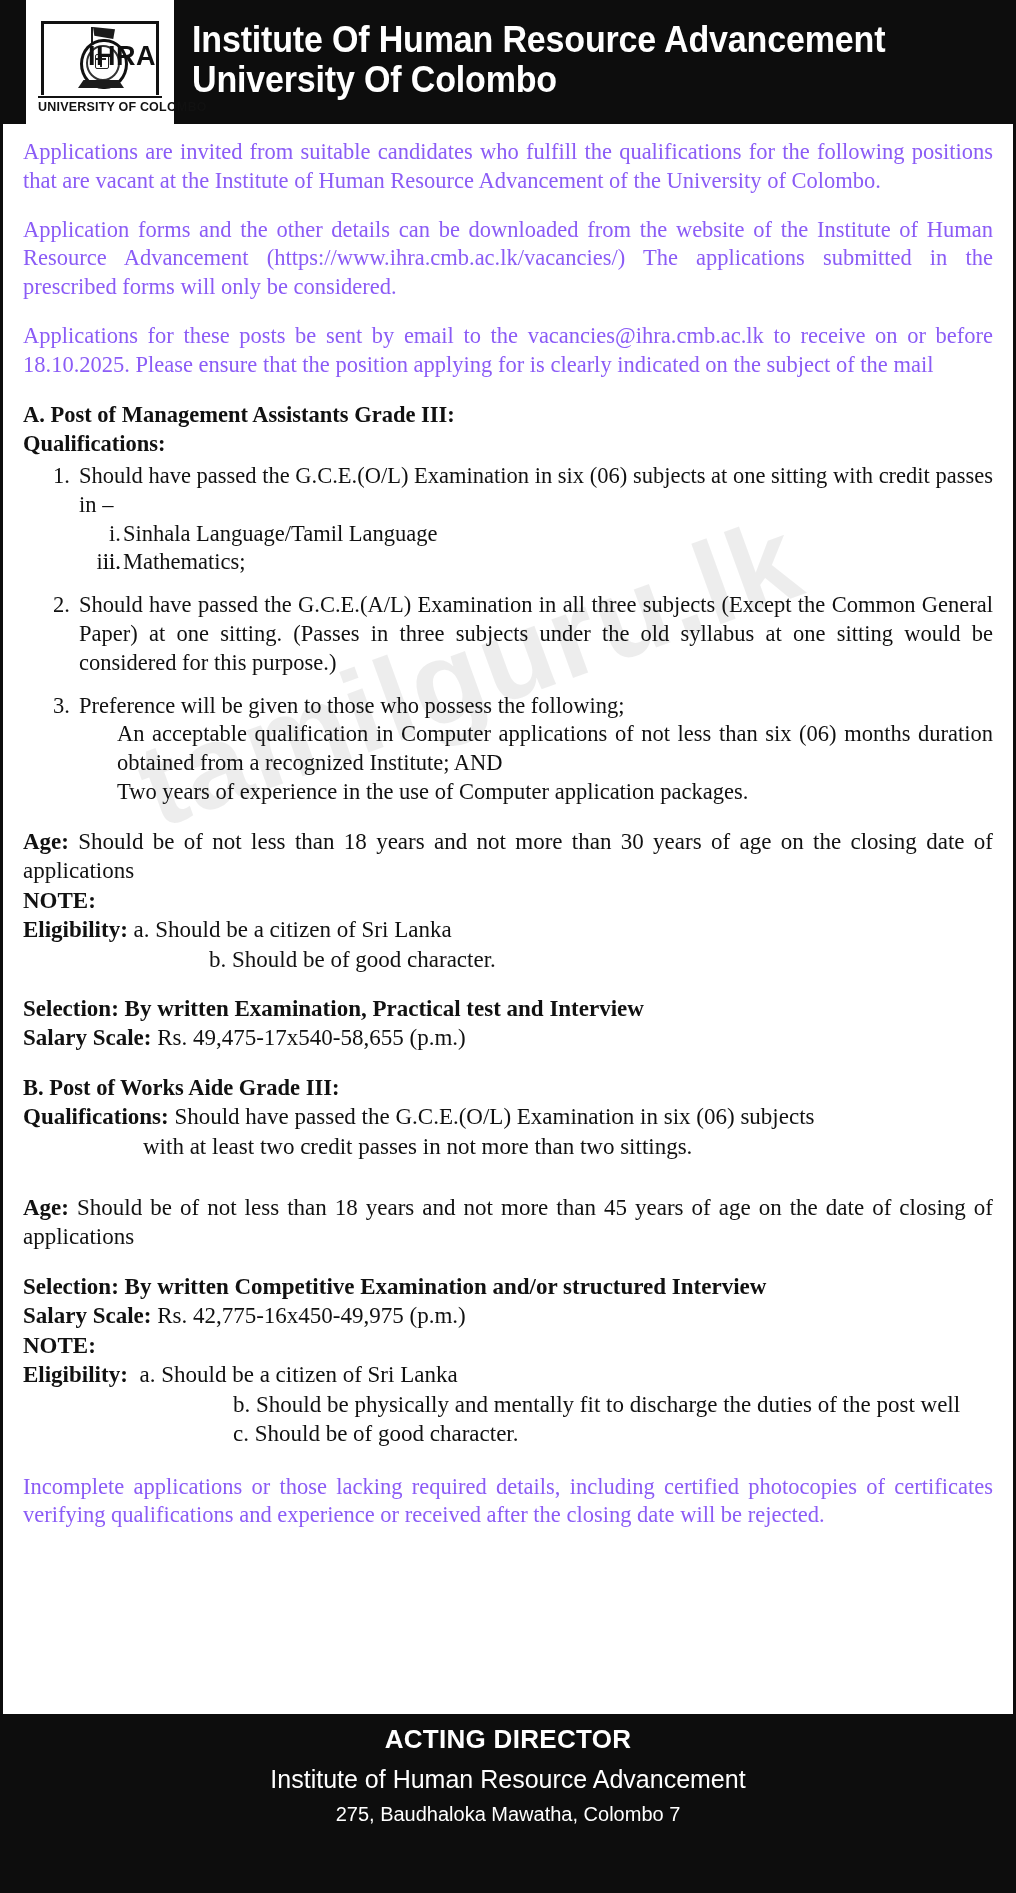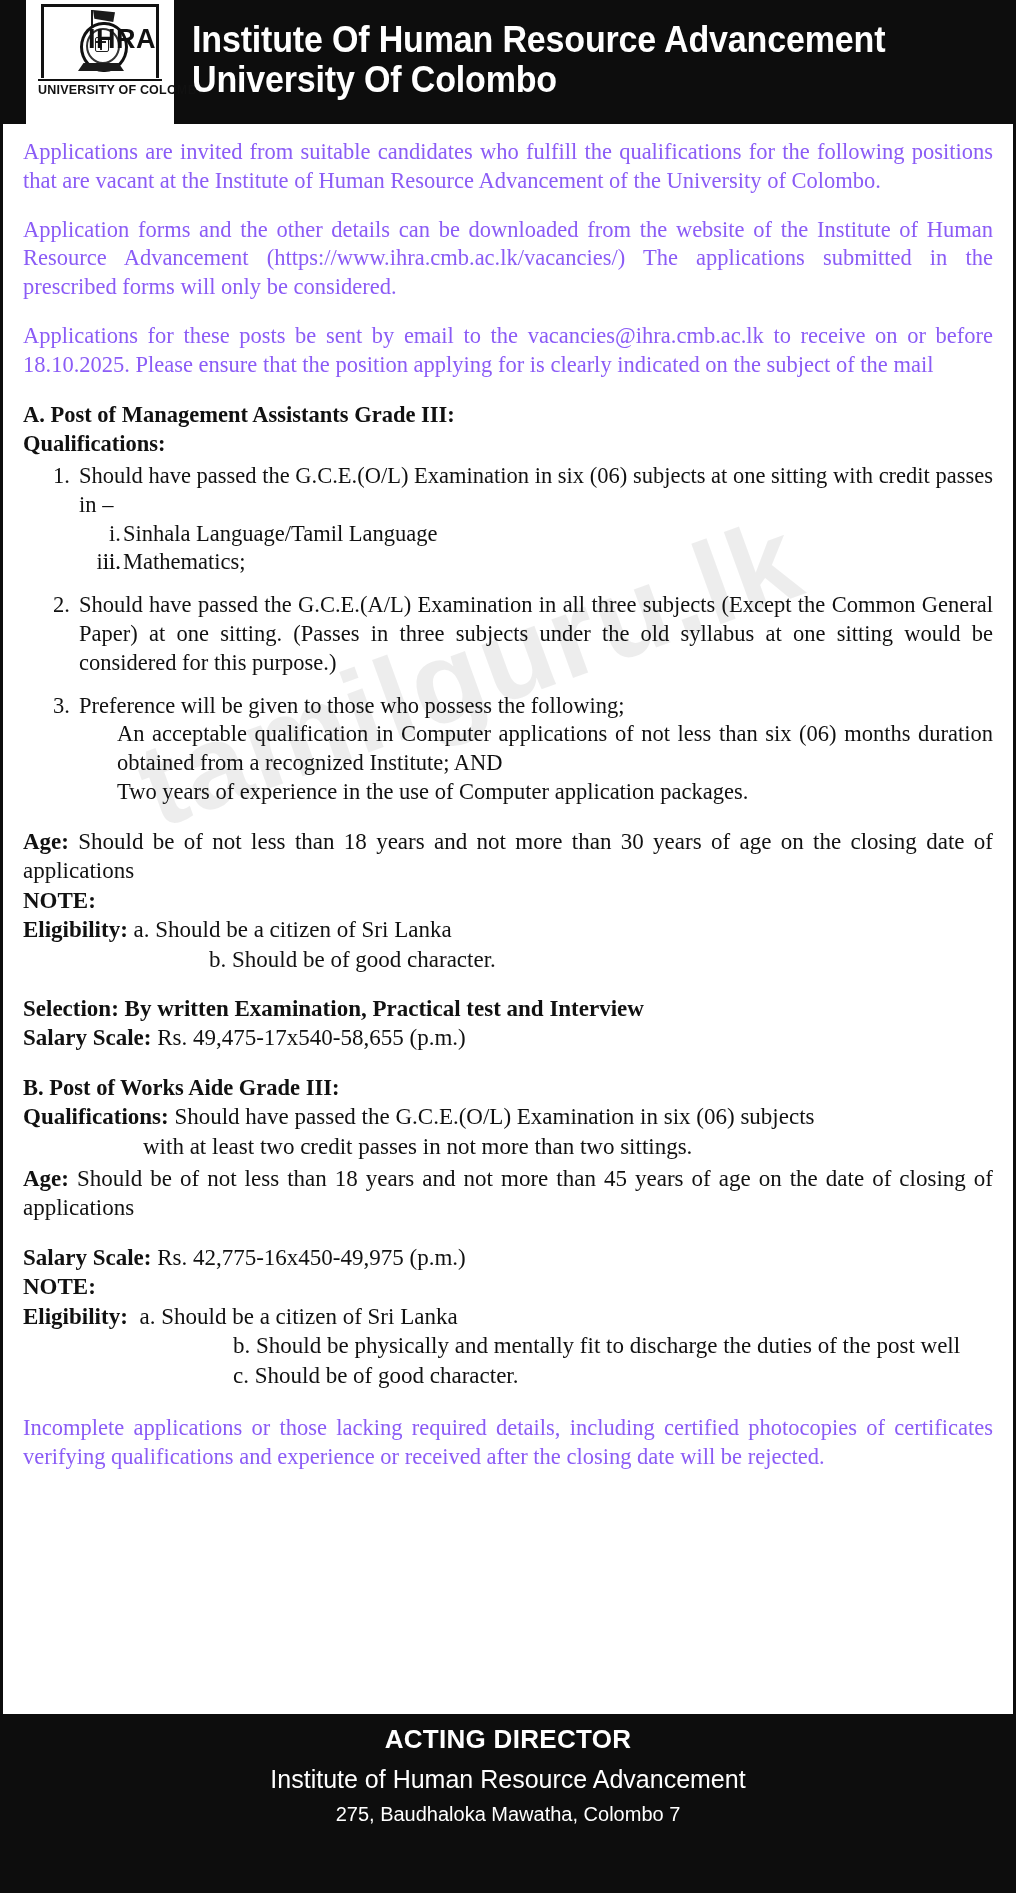--- a/index.html
+++ b/index.html
@@ -36,21 +36,21 @@
     border: 3px solid #ffffff;
     margin-left: 20px;
     margin-right: 18px;
     box-sizing: border-box;
     position: relative;
     flex: 0 0 auto;
     display: flex;
     flex-direction: column;
     align-items: center;
     justify-content: flex-start;
-    padding-top: 0;
+    padding-top: 17px;
   }
   .logo-inner {
     position: relative;
     width: 132px;
     height: 76px;
     display: flex;
     align-items: center;
     justify-content: center;
   }
   .logo-corner {
@@ -420,30 +420,34 @@
           <span class="b">Salary Scale:</span>
           <span>Rs. 49,475-17x540-58,655 (p.m.)</span>
         </div>
       </div>
 
       <div class="sec-head">B. Post of Works Aide Grade III:</div>
       <div class="line nojust">
         <span class="b">Qualifications:</span>
         <span>Should have passed the G.C.E.(O/L) Examination in six (06) subjects</span>
       </div>
-      <div class="line nojust indent-qual" style="margin-bottom:3px;">with at least two credit passes in not more than two sittings.</div>
+      <div class="line nojust indent-qual" style="margin-bottom:32px;">with at least two credit passes in not more than two sittings.</div>
 
       <div class="block">
         <div class="line">
           <span class="b">Age:</span>
           <span>Should be of not less than 18 years and not more than 45 years of age on the date of closing of applications</span>
         </div>
       </div>
 
       <div class="block">
+        <div class="line nojust">
+          <span class="b">Selection:</span>
+          <span class="b">By written Competitive Examination and/or structured Interview</span>
+        </div>
         <div class="line nojust">
           <span class="b">Salary Scale:</span>
           <span>Rs. 42,775-16x450-49,975 (p.m.)</span>
         </div>
         <div class="line nojust b">NOTE:</div>
         <div class="line nojust">
           <span class="b">Eligibility:</span>
           <span style="margin-left:6px;">a. Should be a citizen of Sri Lanka</span>
         </div>
         <div class="line nojust indent-elig2">b. Should be physically and mentally fit to discharge the duties of the post well</div>

